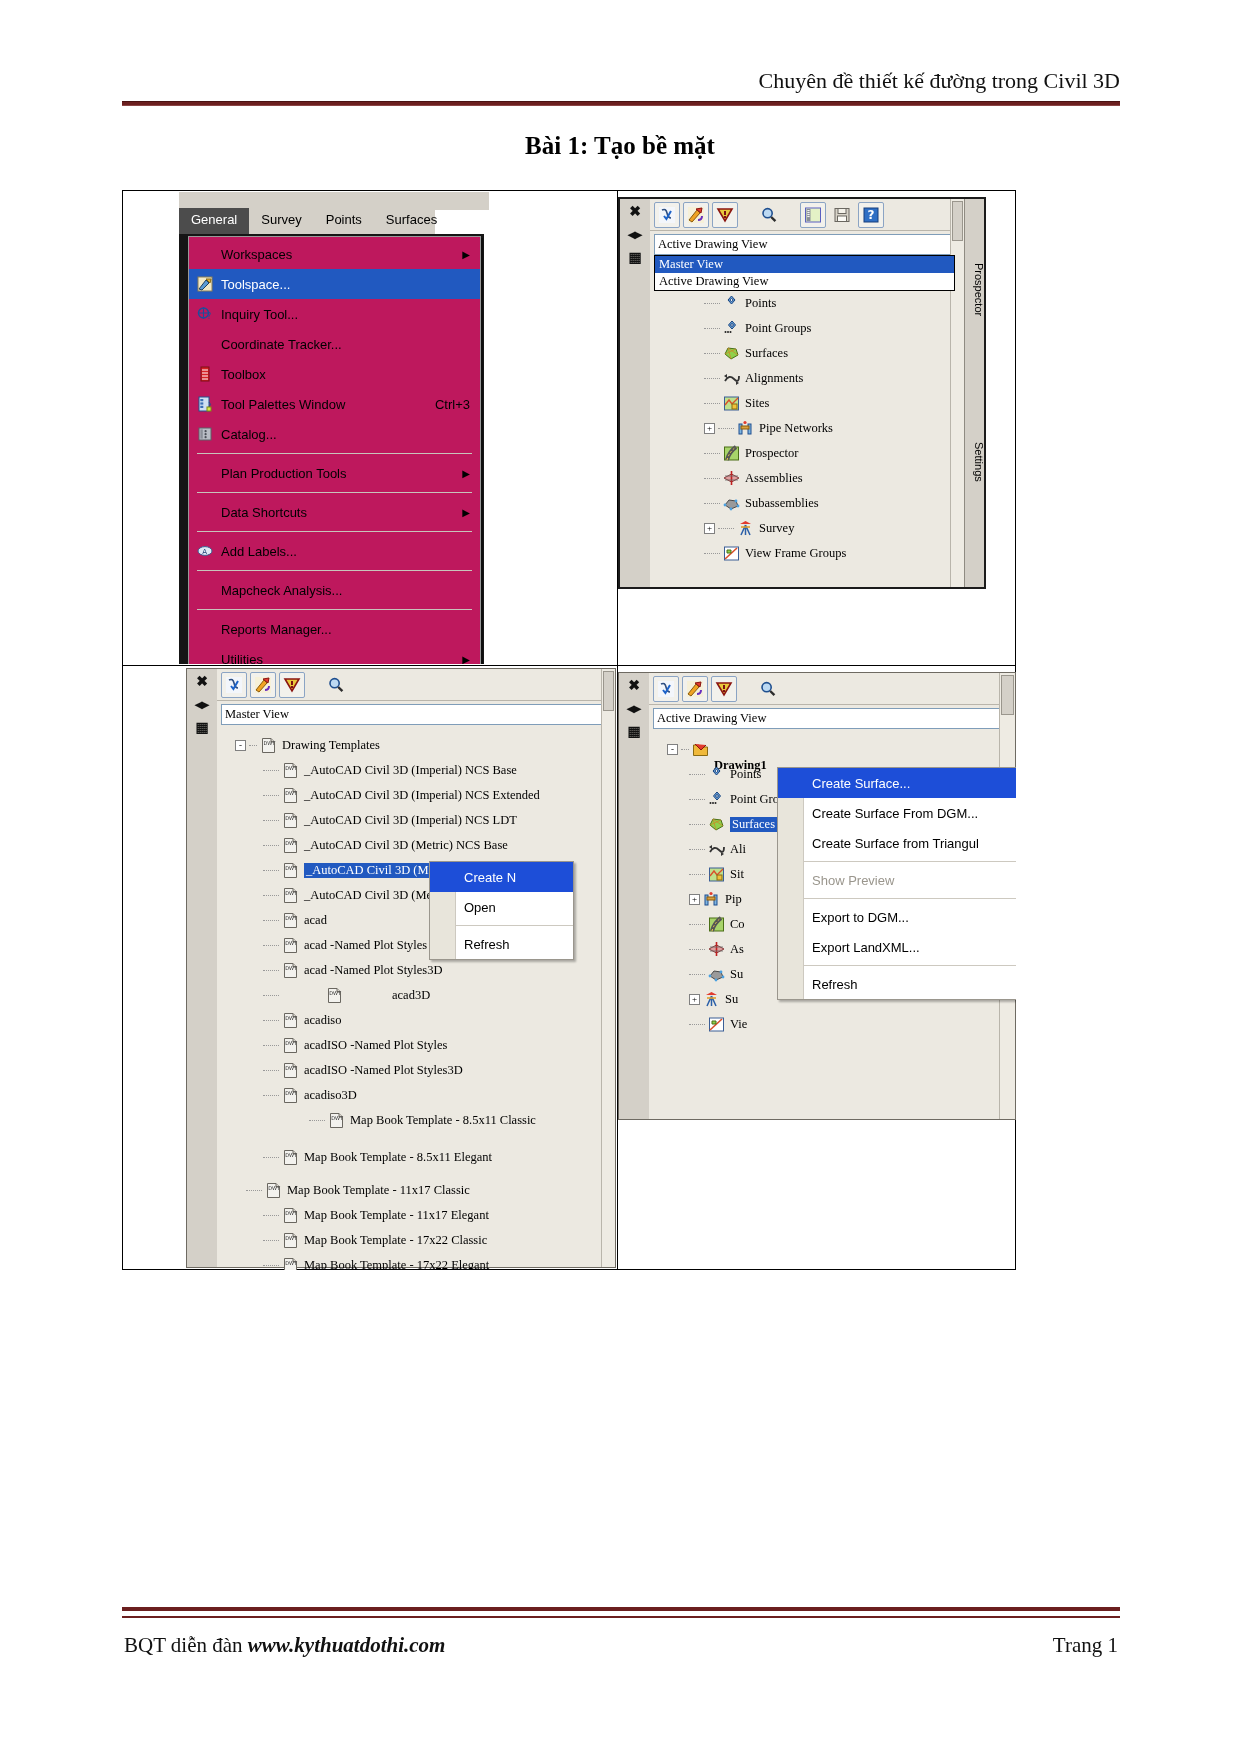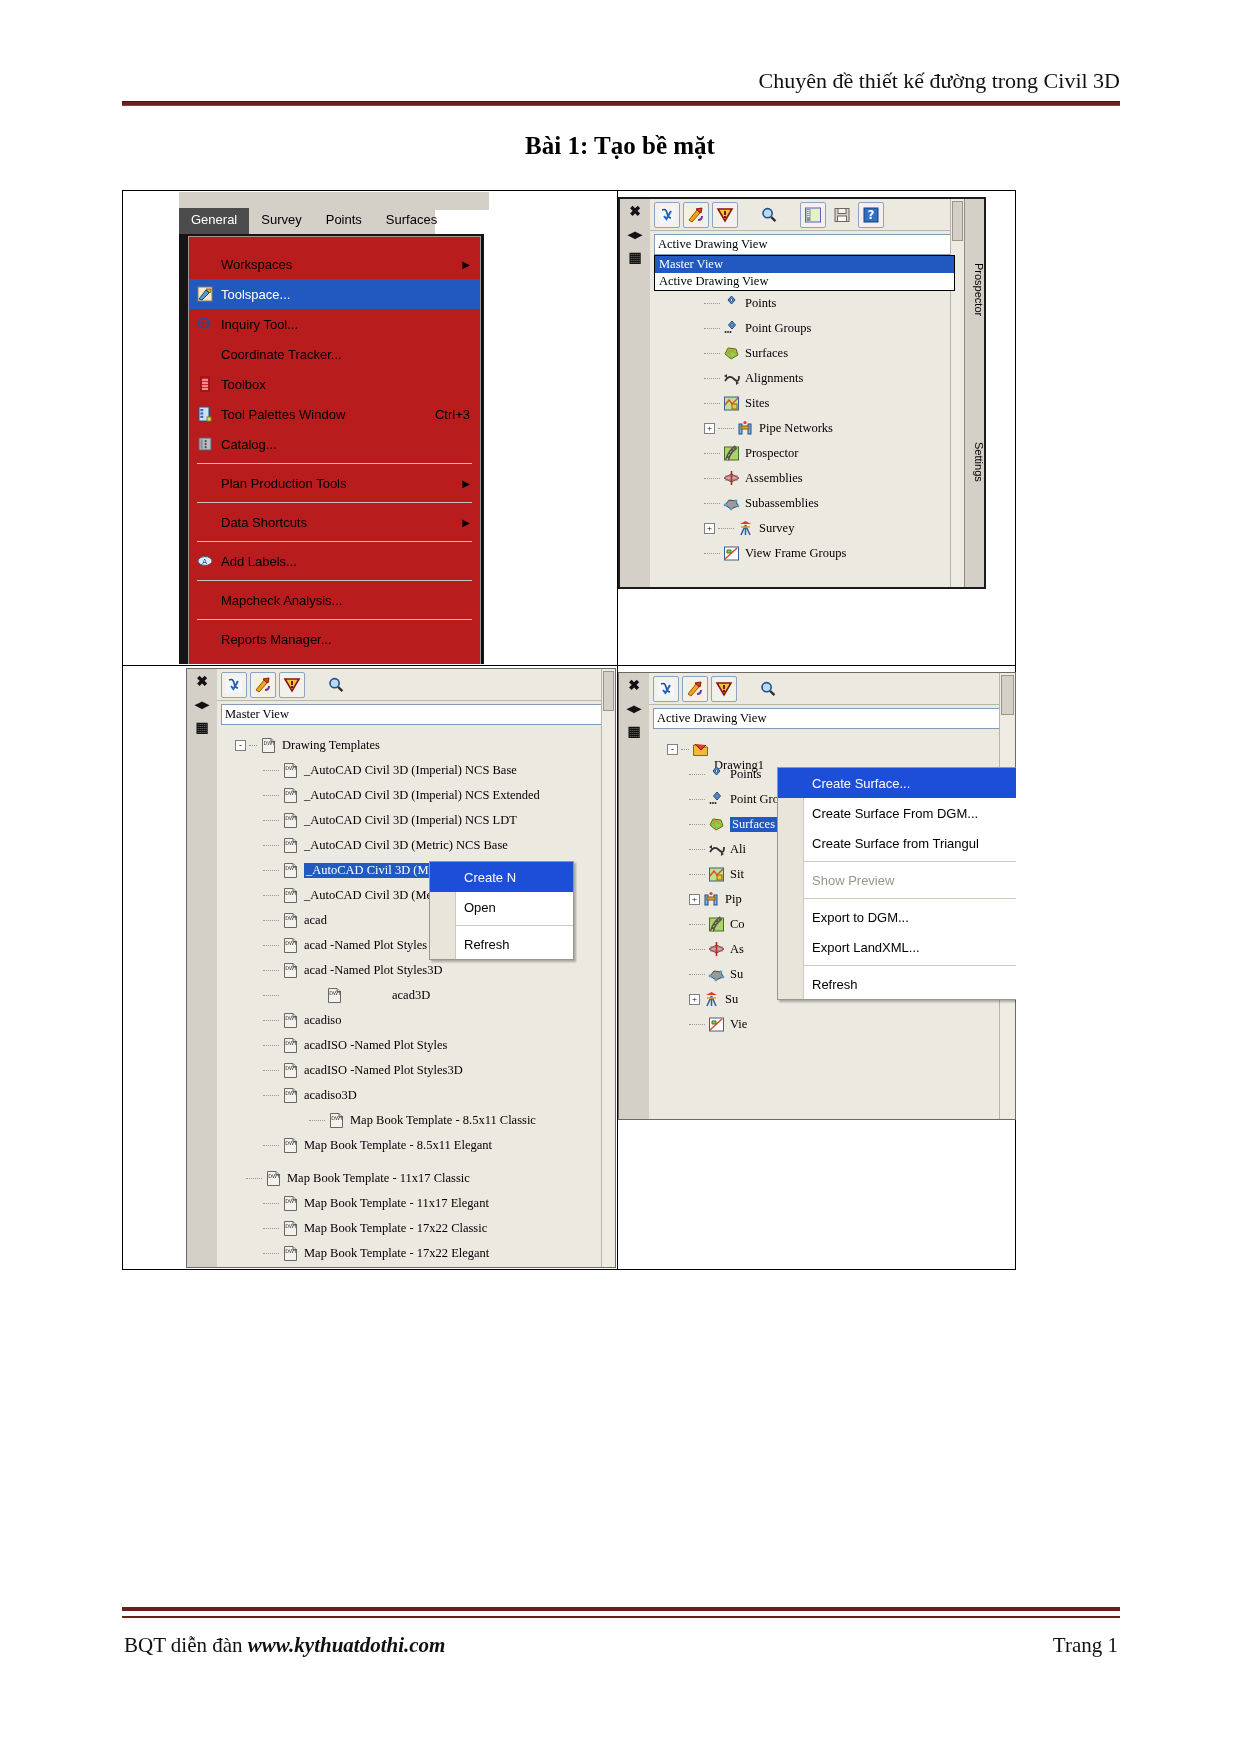--- a/index.html
+++ b/index.html
@@ -114,24 +114,24 @@
   
   .menubar {
     position:absolute; display:flex; align-items:stretch; height:28px;
     background:#d4d0c8;
   }
   .mb-item { padding:4px 12px 0 12px; font-size:13px; color:#000;
              font-family:"Liberation Sans", sans-serif; }
   .mb-item.active { background:#4c4c4c; color:#fff; }
 
   .menu {
-    position:absolute; background:#b91c1c; border:1px solid #999;
+    position:absolute; background:#be185d; border:1px solid #999;
     box-shadow:2px 2px 0 rgba(0,0,0,.35);
     font-family:"Liberation Sans", sans-serif; font-size:13px; color:#000;
-    padding:12px 0;
+    padding:2px 0;
   }
   .mi { display:flex; align-items:center; height:30px; padding:0 10px 0 6px; white-space:nowrap; }
   .mi .mi-ico { width:20px; flex:0 0 auto; display:flex; justify-content:center; }
   .mi .mi-lbl { flex:1 1 auto; padding-left:6px; }
   .mi .mi-acc { color:#000; padding-left:26px; }
   .mi .mi-sub { padding-left:20px; font-size:10px; }
   .mi.sel { background:#2159c0; color:#fff; }
   .msep { height:1px; background:#c8c4bb; margin:4px 8px 4px 8px; }
 
   .ctx {
@@ -714,21 +714,21 @@
                 </div>
                 <div class="trow" style="padding-left: 66px; margin-left: 26px;">
                   <span class="dots"></span>
                   <span class="ico"><svg width="17" height="17" viewBox="0 0 17 17">
                       <path d="M2.5 1.5 H11 L14.5 5 V15.5 H2.5 Z" fill="#f3f2ee" stroke="#6a6760"></path>
                       <path d="M11 1.5 V5 H14.5" fill="#d9d6cd" stroke="#6a6760"></path>
                       <text x="3.2" y="8.4" font-size="5" fill="#333" font-family="DejaVu Sans">DWT</text>
                     </svg></span>
                   <span class="lbl">Map Book Template - 8.5x11 Classic</span>
                 </div>
-                <div class="trow" style="padding-left: 46px;">
+                <div class="trow" style="padding-left: 46px; margin-top: 12px;">
                   <span class="dots"></span>
                   <span class="ico"><svg width="17" height="17" viewBox="0 0 17 17">
                       <path d="M2.5 1.5 H11 L14.5 5 V15.5 H2.5 Z" fill="#f3f2ee" stroke="#6a6760"></path>
                       <path d="M11 1.5 V5 H14.5" fill="#d9d6cd" stroke="#6a6760"></path>
                       <text x="3.2" y="8.4" font-size="5" fill="#333" font-family="DejaVu Sans">DWT</text>
                     </svg></span>
                   <span class="lbl">Map Book Template - 8.5x11 Elegant</span>
                 </div>
                 <div class="trow" style="padding-left: 29px; margin-top: 8px;">
                   <span class="dots"></span>
@@ -834,21 +834,21 @@
           <div class="tree" style="padding-top:6px;">
             <div class="trow" style="padding-left:18px;">
               <span class="expander">-</span>
               <span class="dots" style="width:8px;"></span>
               <span class="ico">
                 <svg width="17" height="17" viewBox="0 0 17 17">
                     <path d="M1.5 4 H7 L8.5 6 H15.5 V14.5 H1.5 Z" fill="#f0b93a" stroke="#8a6b12"></path>
                     <path d="M3 3 L9 9 L14 4" fill="#e23b2e" stroke="#8a1410"></path>
                   </svg>
               </span>
-              <span class="lbl" style="font-weight:normal;margin-top:31px;">Drawing1</span>
+              <span class="lbl" style="font-weight:bold;margin-top:31px;">Drawing1</span>
             </div>
 
             <div id="dwg-children" style="padding-left:34px;">
                 <div class="trow">
                   <span class="dots"></span>
                   <span class="ico"><svg width="17" height="17" viewBox="0 0 17 17">
                       <path d="M8.5 1 L12 5 L8.5 9 L5 5 Z" fill="#6fa8e0" stroke="#16427d"></path>
                       <circle cx="8.5" cy="5" r="1.4" fill="#fff" stroke="#16427d"></circle>
                     </svg></span>
                   <span class="lbl">Points</span>

